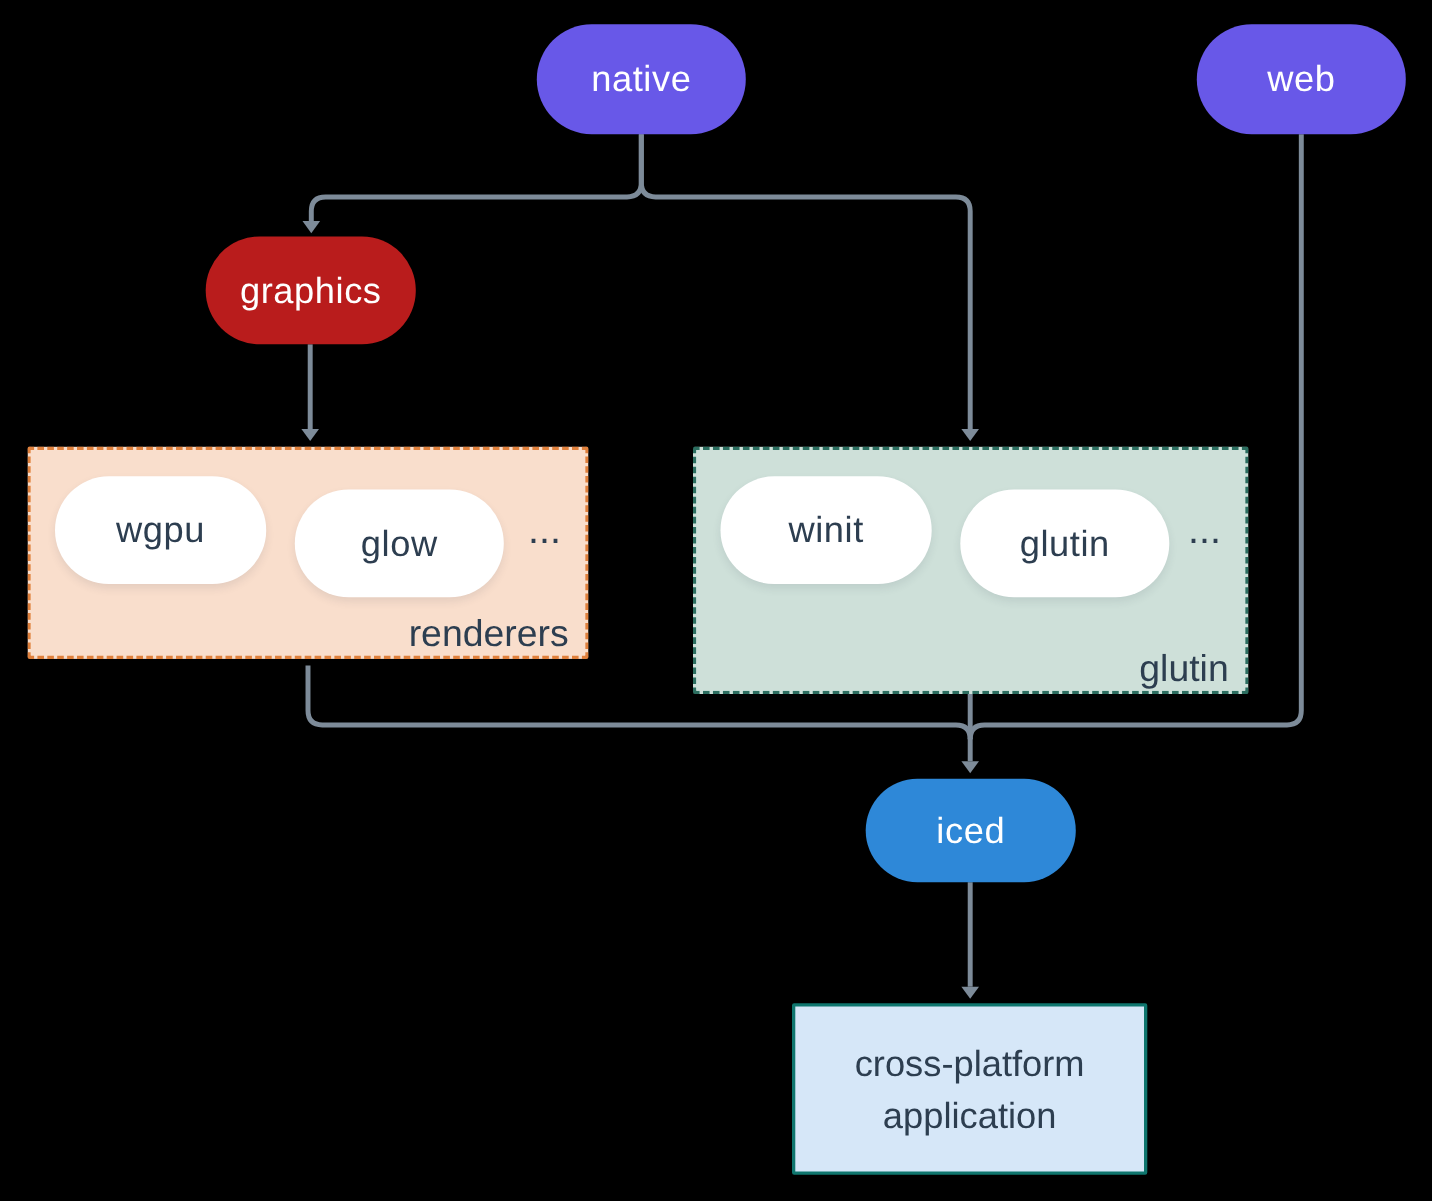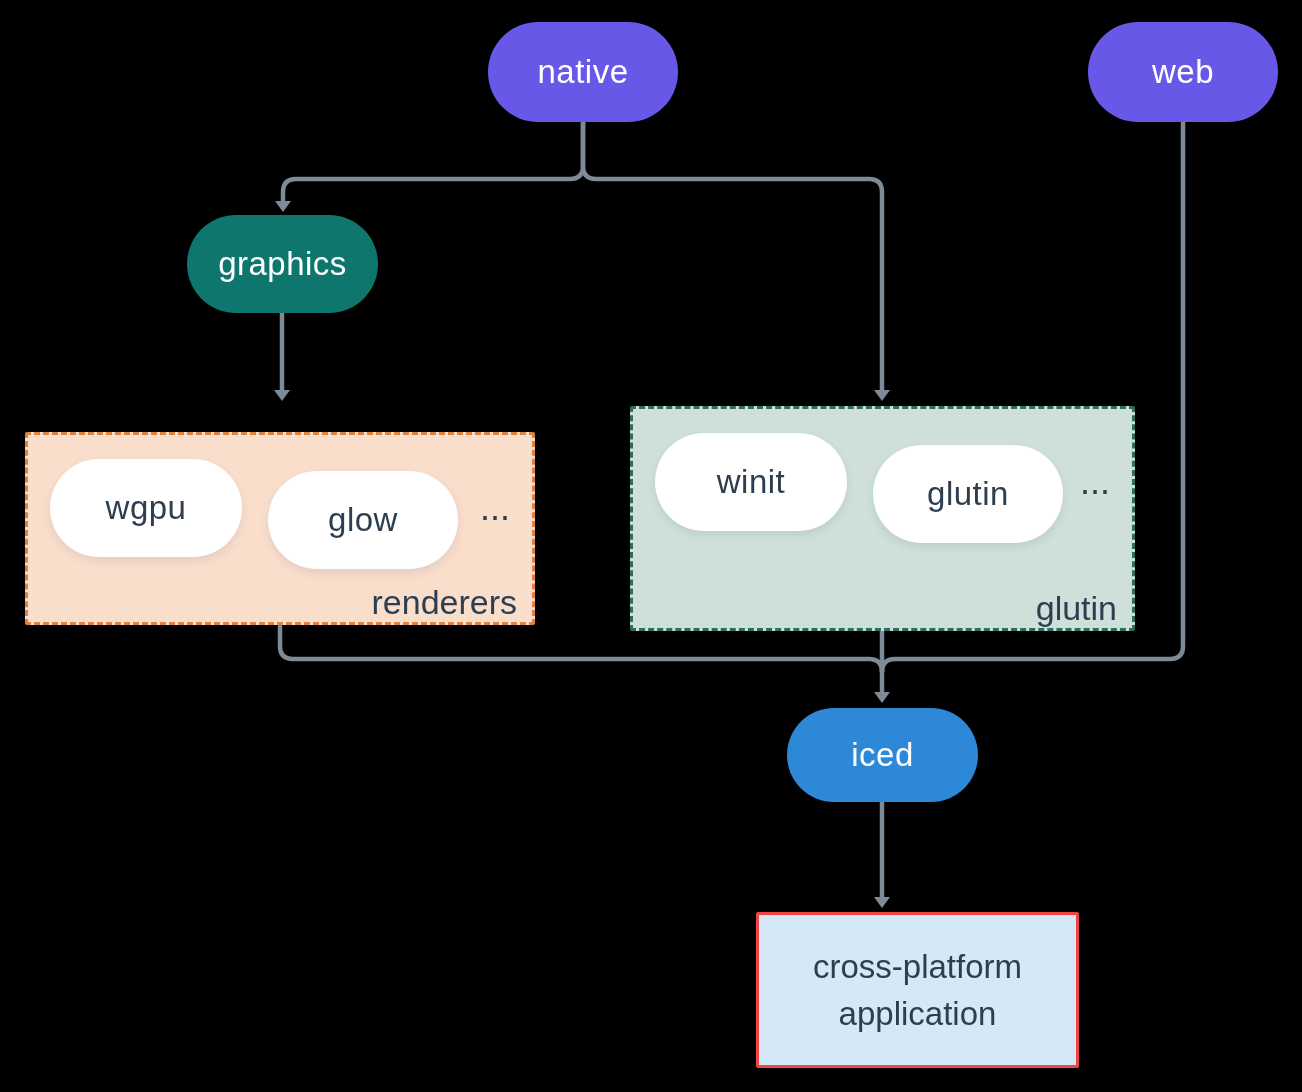--- a/index.html
+++ b/index.html
@@ -37,21 +37,21 @@
     z-index: 2;
     display: flex;
     align-items: center;
     justify-content: center;
     border-radius: 60px;
     font-size: 33px;
     letter-spacing: 0.5px;
   }
   .pill.colored { color: #ffffff; }
   .pill.purple { background: #6858e8; }
-  .pill.orange { background: #0f766e; }
+  .pill.orange { background: #b91c1c; }
   .pill.blue   { background: #2e88d8; text-align: right; }
   .pill.white {
     background: #ffffff;
     color: #2d3e50;
     box-shadow: 0 4px 8px rgba(45,62,80,0.10);
   }
   .node-native   { left: 488px;  top: 22px;  width: 190px; height: 100px; }
   .node-web      { left: 1088px; top: 22px;  width: 190px; height: 100px; }
   .node-graphics { left: 187px;  top: 215px; width: 191px; height: 98px;  }
   .node-iced     { left: 787px;  top: 708px; width: 191px; height: 94px;  }
@@ -59,21 +59,20 @@
   .group {
     position: absolute;
     z-index: 1;
     border-radius: 2px;
   }
   .group-renderers {
     left: 25px; top: 406px; width: 510px; height: 193px;
     background: #f9decc;
     border: 3px dashed #e0813d;
     box-sizing: border-box;
-    margin-top: 26px;
   }
   .group-shells {
     left: 630px; top: 406px; width: 505px; height: 225px;
     background: #cee0d9;
     border: 3px dashed #2c6e60;
     box-sizing: border-box;
   }
   .group .pill-a { left: 22px;  top: 24px; width: 192px; height: 98px; position: absolute; }
   .group .pill-b { left: 240px; top: 36px; width: 190px; height: 98px; position: absolute; }
   .group .ellipsis {
@@ -85,23 +84,23 @@
   }
   .group .group-label {
     position: absolute;
     right: 15px; bottom: 0;
     color: #2d3e50;
     font-size: 34px;
   }
   .app-box {
     position: absolute;
     z-index: 1;
-    left: 756px; top: 912px; width: 323px; height: 156px;
+    left: 720px; top: 912px; width: 323px; height: 156px;
     background: #d6e7f8;
-    border: 3px solid #ef4444;
+    border: 3px solid #0f766e;
     box-sizing: border-box;
     border-radius: 2px;
     display: flex;
     flex-direction: column;
     align-items: center;
     justify-content: center;
     color: #2d3e50;
     font-size: 33px;
     line-height: 47px;
   }

